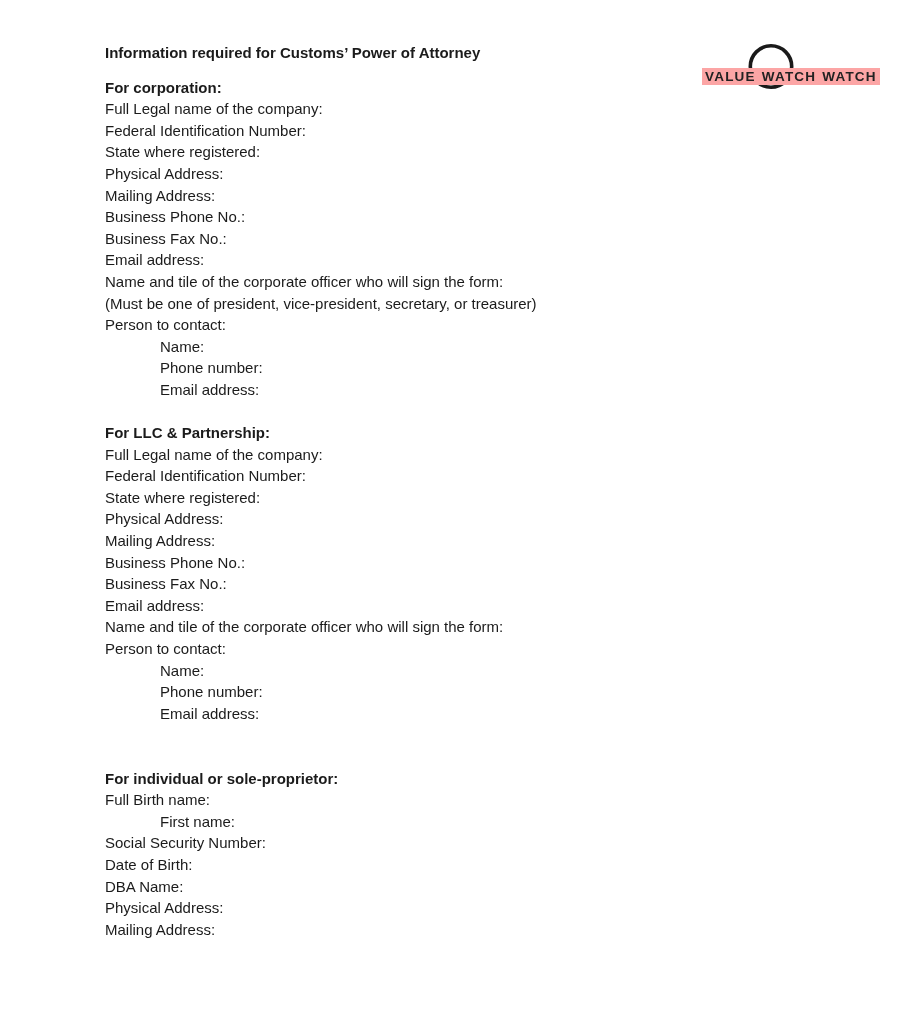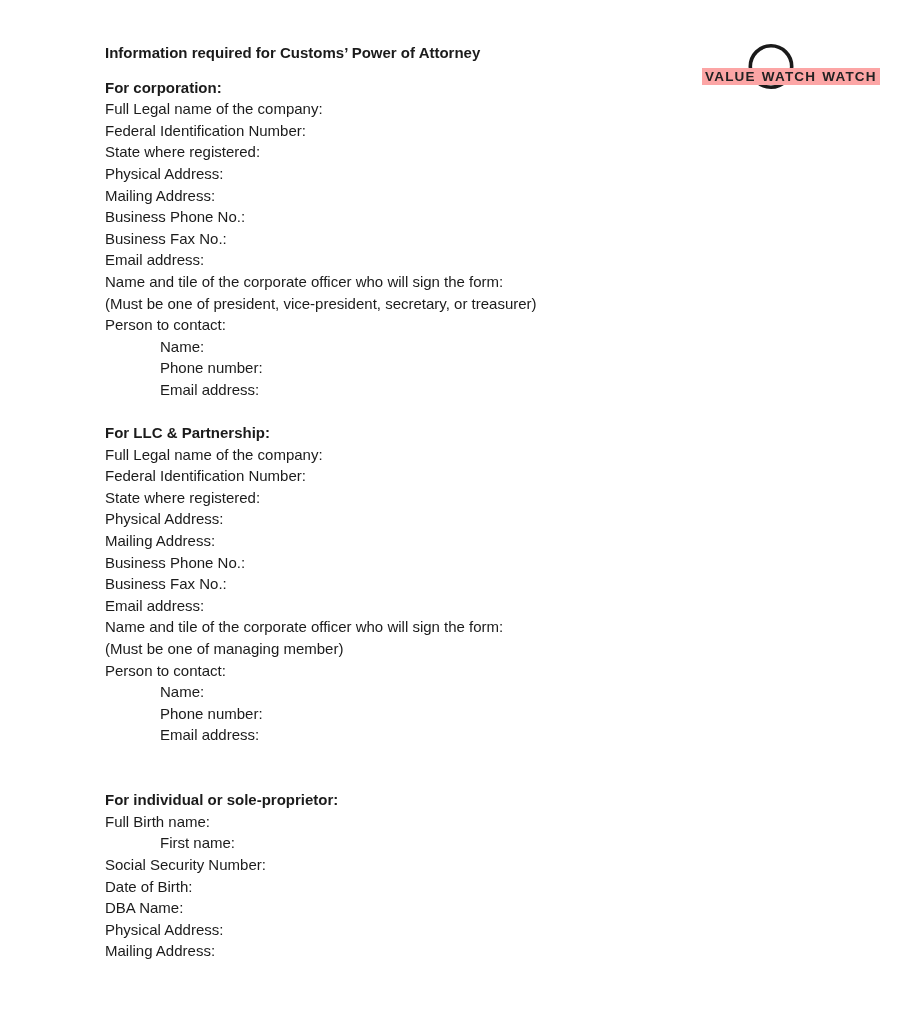--- a/index.html
+++ b/index.html
@@ -95,21 +95,20 @@
           <div class="line heading">For LLC &amp; Partnership:</div>
           <div class="line">Full Legal name of the company:</div>
           <div class="line">Federal Identification Number:</div>
           <div class="line">State where registered:</div>
           <div class="line">Physical Address:</div>
           <div class="line">Mailing Address:</div>
           <div class="line">Business Phone No.:</div>
           <div class="line">Business Fax No.:</div>
           <div class="line">Email address:</div>
           <div class="line">Name and tile of the corporate officer who will sign the form:</div>
-          <div class="line">(Must be one of managing member)</div>
           <div class="line">Person to contact:</div>
           <div class="line indent-1">Name:</div>
           <div class="line indent-1">Phone number:</div>
           <div class="line indent-1">Email address:</div>
         </div>
         <div style="height: 43.2px;"></div>
         <div>
           <div class="line heading">For individual or sole-proprietor:</div>
           <div class="line">Full Birth name:</div>
           <div class="line indent-1">First name:</div>

